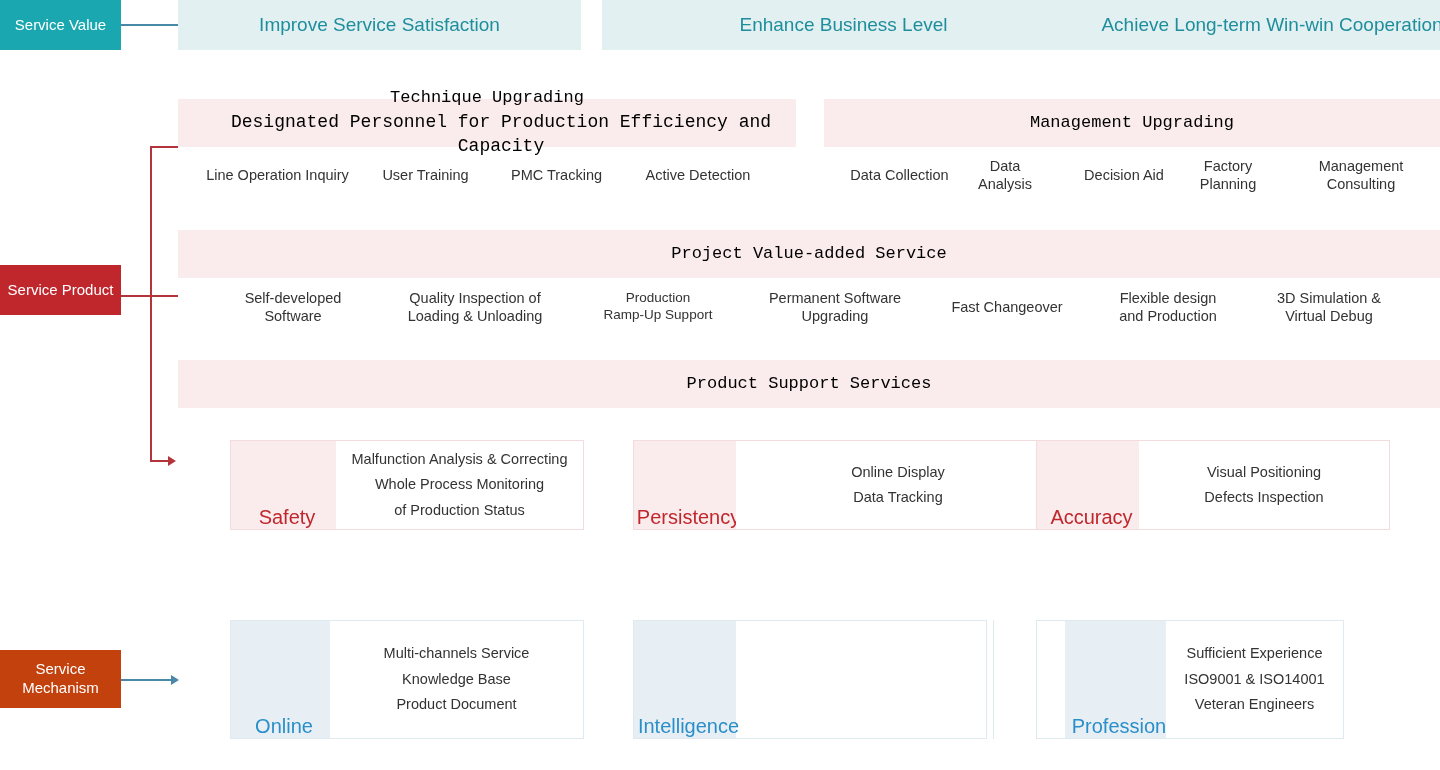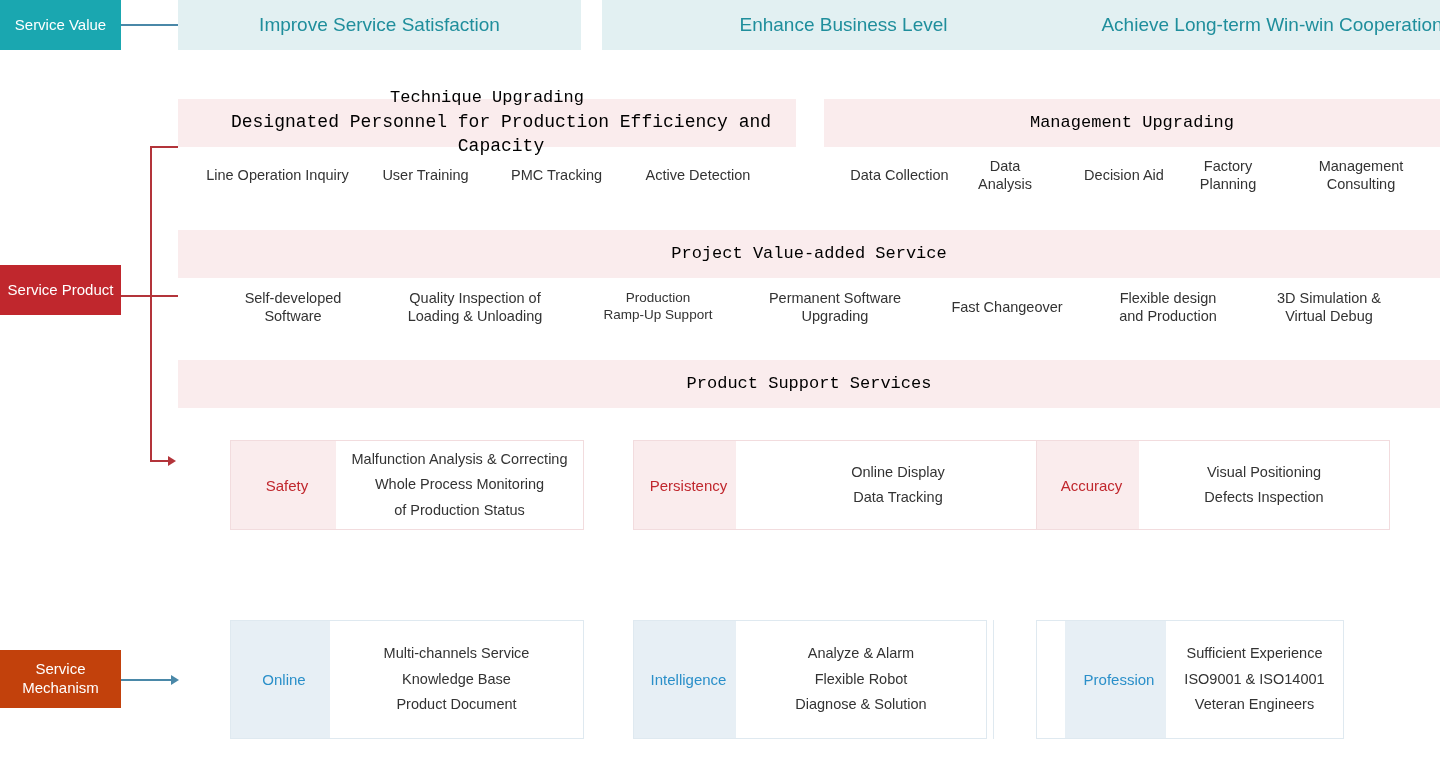--- a/index.html
+++ b/index.html
@@ -105,24 +105,24 @@
   .item-label.small { font-size: 13.5px; }
 
   
   .card {
     position: absolute;
     display: flex;
     box-sizing: border-box;
   }
   .card-key {
     display: flex;
-    align-items: center;
-    justify-content: center;
-    text-align: center;
-    font-size: 15px;
+    align-items: flex-end;
+    justify-content: center;
+    text-align: center;
+    font-size: 20px;
     box-sizing: border-box;
     padding-left: 7px;
   }
   .card-body {
     flex: 1;
     display: flex;
     flex-direction: column;
     align-items: center;
     justify-content: center;
     text-align: center;
@@ -300,25 +300,20 @@
     <div>Multi-channels Service</div>
     <div>Knowledge Base</div>
     <div>Product Document</div>
   </div>
 </div>
 
 <div class="card card-blue" style="left:633px; top:620px; width:354px; height:119px;">
   <div class="card-key" style="width:102px;">
     <span>Intelligence</span>
   </div>
-  <div class="card-body">
-    <div>Analyze &amp; Alarm</div>
-    <div>Flexible Robot</div>
-    <div>Diagnose &amp; Solution</div>
-  </div>
 </div>
 <div class="divider-v" style="left:993px; top:620px; height:119px;"></div>
 
 <div class="card card-blue" style="left:1036px; top:620px; width:308px; height:119px;">
   <div class="card-key" style="width:101px;margin-left:28px;">
     <span>Profession</span>
   </div>
   <div class="card-body">
     <div>Sufficient Experience</div>
     <div>ISO9001 &amp; ISO14001</div>

